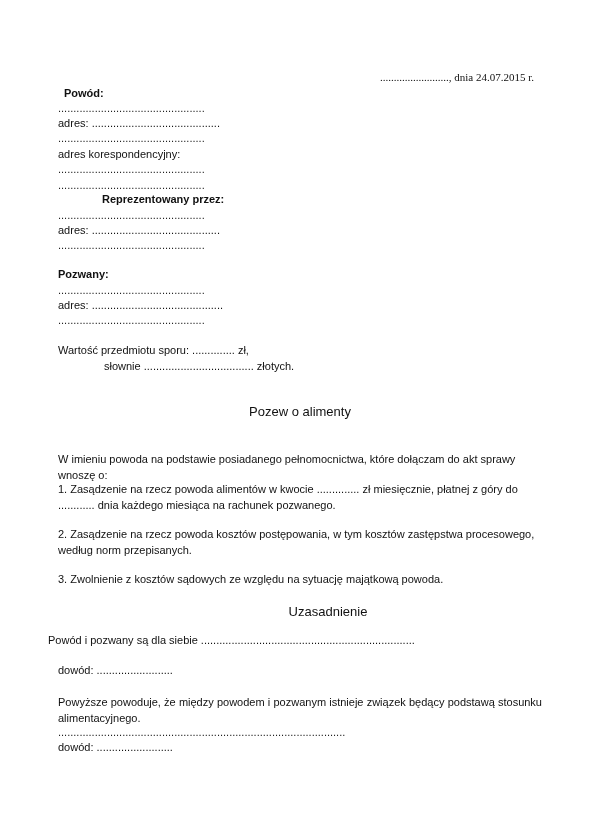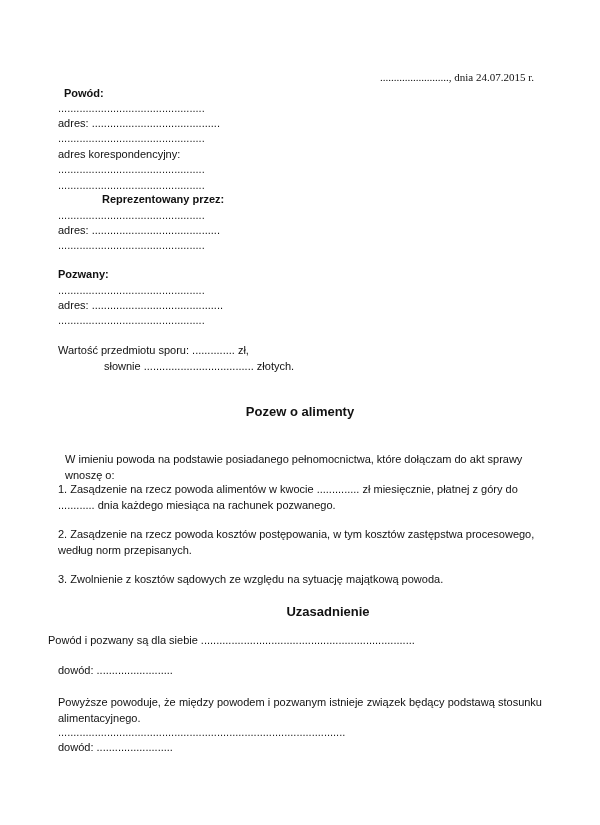--- a/index.html
+++ b/index.html
@@ -3,21 +3,21 @@
   <meta charset="utf-8">
   <style>
     html, body { margin: 0; padding: 0; background: #ffffff; }
     body {
       width: 600px; height: 825px; position: relative; overflow: hidden;
       font-family: "Liberation Sans", sans-serif; font-size: 11px; color: #111111;
     }
     .abs { position: absolute; white-space: nowrap; }
     .bold { font-weight: bold; }
     .dots { color: #222; letter-spacing: 0; }
-    .title { font-weight: bold; font-size: 13px; left: 0; width: 600px; text-align: center; }
+    .title { font-weight: normal; font-size: 13px; left: 0; width: 600px; text-align: center; }
     .para { position: absolute; left: 58px; width: 484px; line-height: 16px; white-space: normal; }
     .justify { text-align: justify; text-align-last: left; }
   </style>
 </head>
 <body>
 
 <div class="abs" style="left:380px; top:71px;font-family:Liberation Serif, serif;">........................., dnia 24.07.2015 r.</div>
 
 <div>
   <div class="abs bold" style="left:64px; top:87px;text-align:center;">Powód:</div>
@@ -43,21 +43,21 @@
   <div class="abs dots" style="left:58px; top:314px;">................................................</div>
 </div>
 
 <div>
   <div class="abs" style="left:58px; top:344px;">Wartość przedmiotu sporu: .............. zł,</div>
   <div class="abs" style="left:58px; top:360px;margin-left:46px;">słownie .................................... złotych.</div>
 </div>
 
 <div class="abs title" style="top:404px;">Pozew o alimenty</div>
 
-<div class="para" style="top:451px;margin-left:7px;">W imieniu powoda na podstawie posiadanego pełnomocnictwa, które dołączam do akt sprawy wnoszę o:</div>
+<div class="para" style="top:451px;">W imieniu powoda na podstawie posiadanego pełnomocnictwa, które dołączam do akt sprawy wnoszę o:</div>
 
 <div class="para" style="top:481px;">1. Zasądzenie na rzecz powoda alimentów w kwocie .............. zł miesięcznie, płatnej z góry do ............ dnia każdego miesiąca na rachunek pozwanego.</div>
 <div class="para" style="top:526px;">2. Zasądzenie na rzecz powoda kosztów postępowania, w tym kosztów zastępstwa procesowego, według norm przepisanych.</div>
 <div class="para" style="top:571px;">3. Zwolnienie z kosztów sądowych ze względu na sytuację majątkową powoda.</div>
 
 <div class="abs title" style="top:604px;margin-left:28px;">Uzasadnienie</div>
 <div class="abs" style="left:48px; top:634px;">Powód i pozwany są dla siebie ......................................................................</div>
 <div class="abs" style="left:58px; top:664px;">dowód: .........................</div>
 <div class="para justify" style="top:694px;">Powyższe powoduje, że między powodem i pozwanym istnieje związek będący podstawą stosunku alimentacyjnego.</div>
 <div class="abs dots" style="left:58px; top:726px;">..............................................................................................</div>

